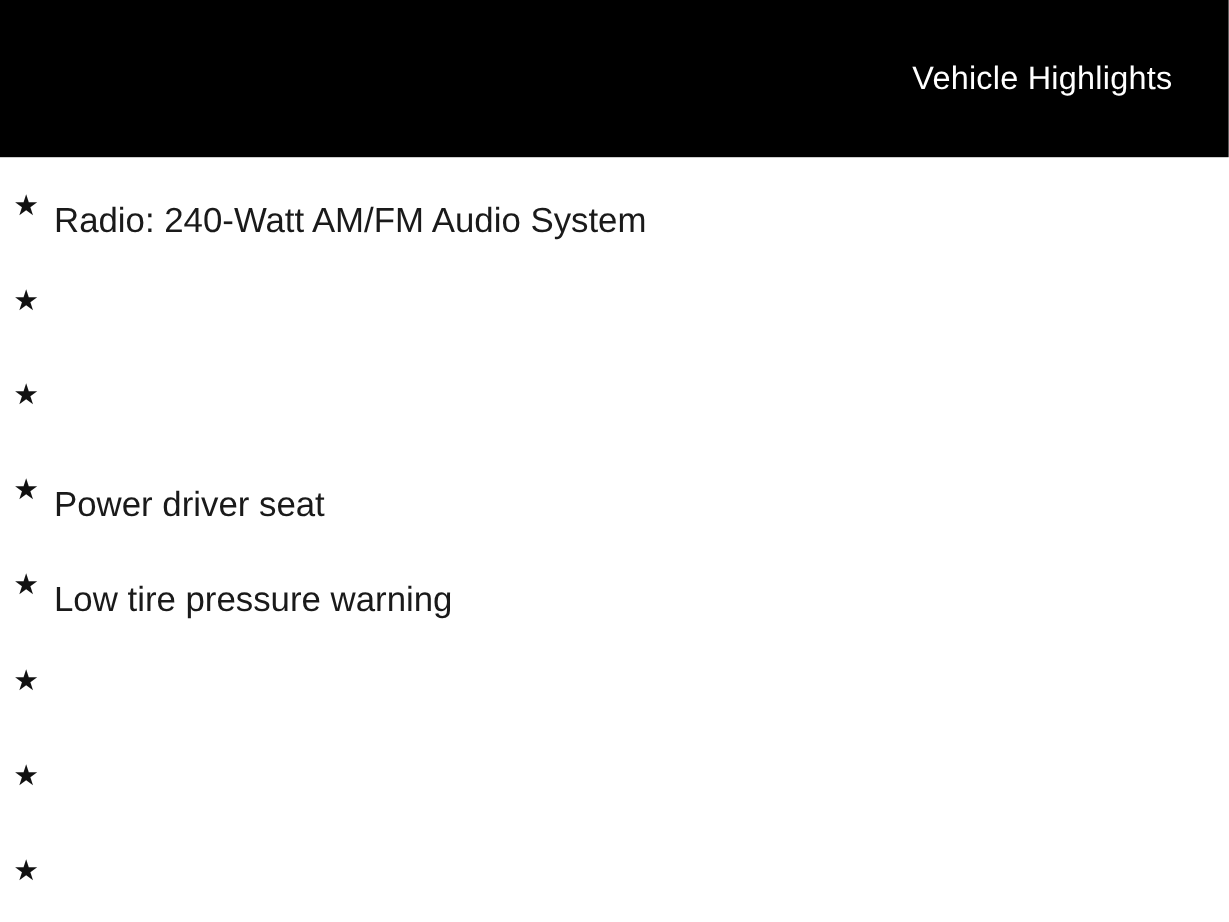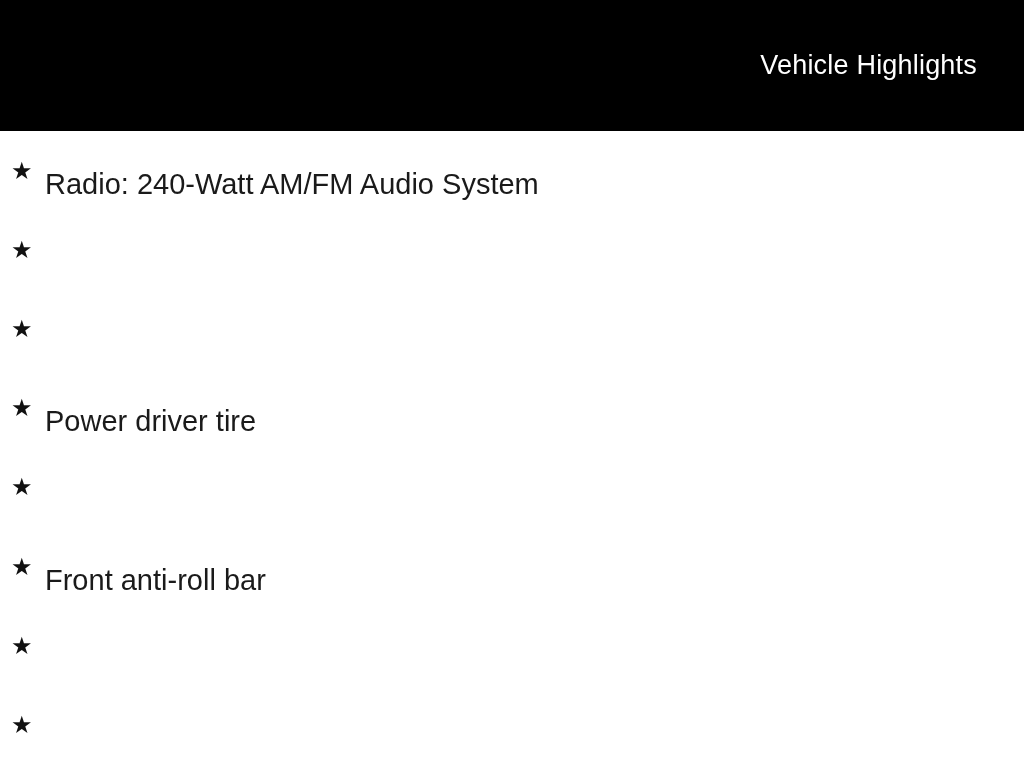--- a/index.html
+++ b/index.html
@@ -78,30 +78,30 @@
     <li class="highlight-item">
       <span class="star">★</span>
     </li>
 
     <li class="highlight-item">
       <span class="star">★</span>
     </li>
 
     <li class="highlight-item">
       <span class="star">★</span>
-      <span class="item-label">Power driver tire</span>
+      <span class="item-label">Power driver seat</span>
     </li>
 
     <li class="highlight-item">
       <span class="star">★</span>
+      <span class="item-label">Low tire pressure warning</span>
     </li>
 
     <li class="highlight-item">
       <span class="star">★</span>
-      <span class="item-label">Front anti-roll bar</span>
     </li>
 
     <li class="highlight-item">
       <span class="star">★</span>
     </li>
 
     <li class="highlight-item">
       <span class="star">★</span>
     </li>
 

